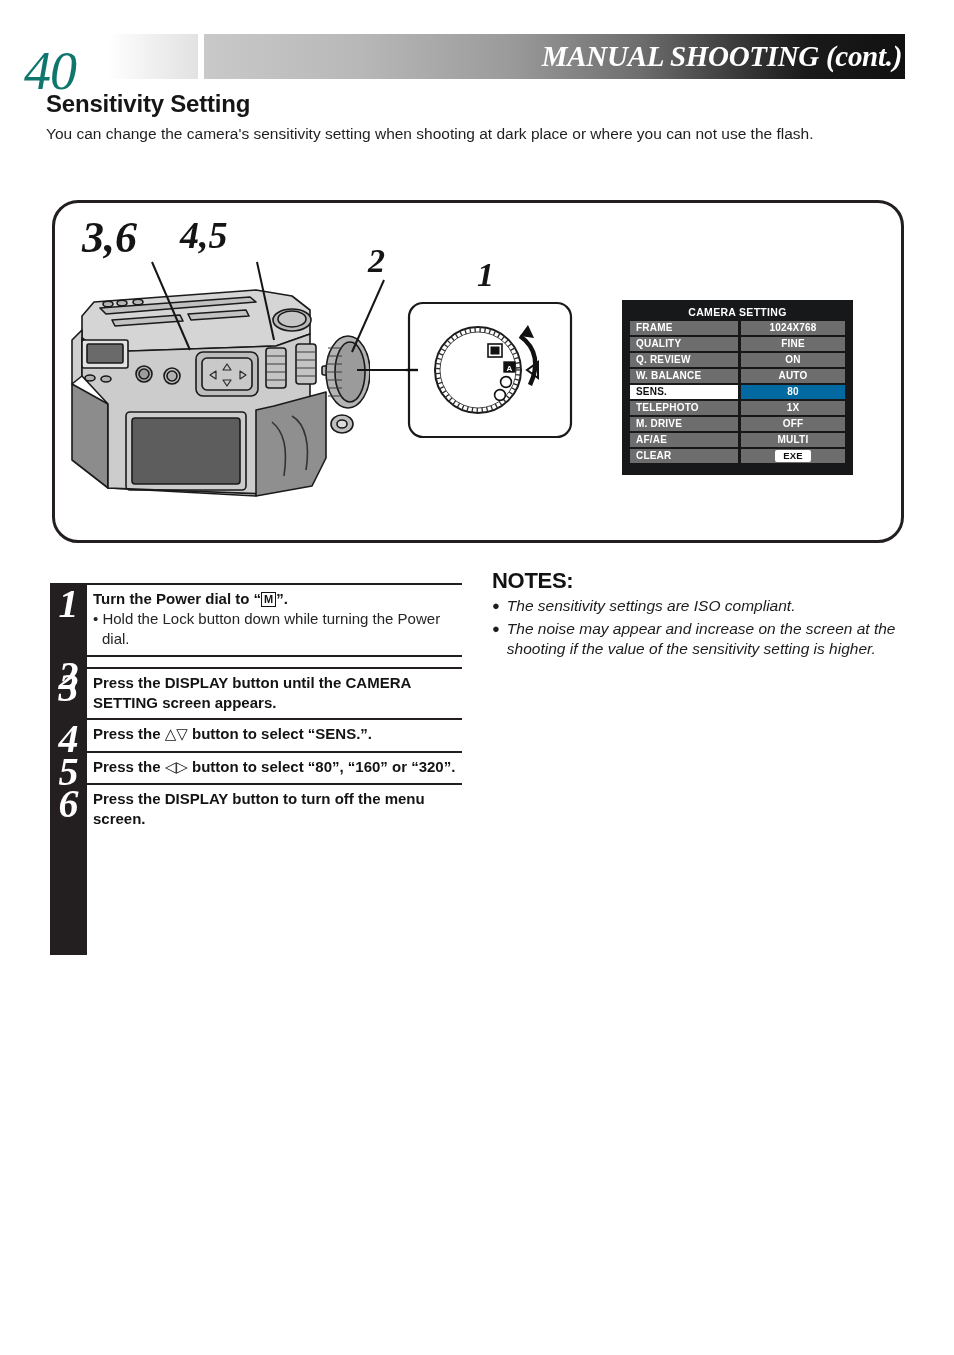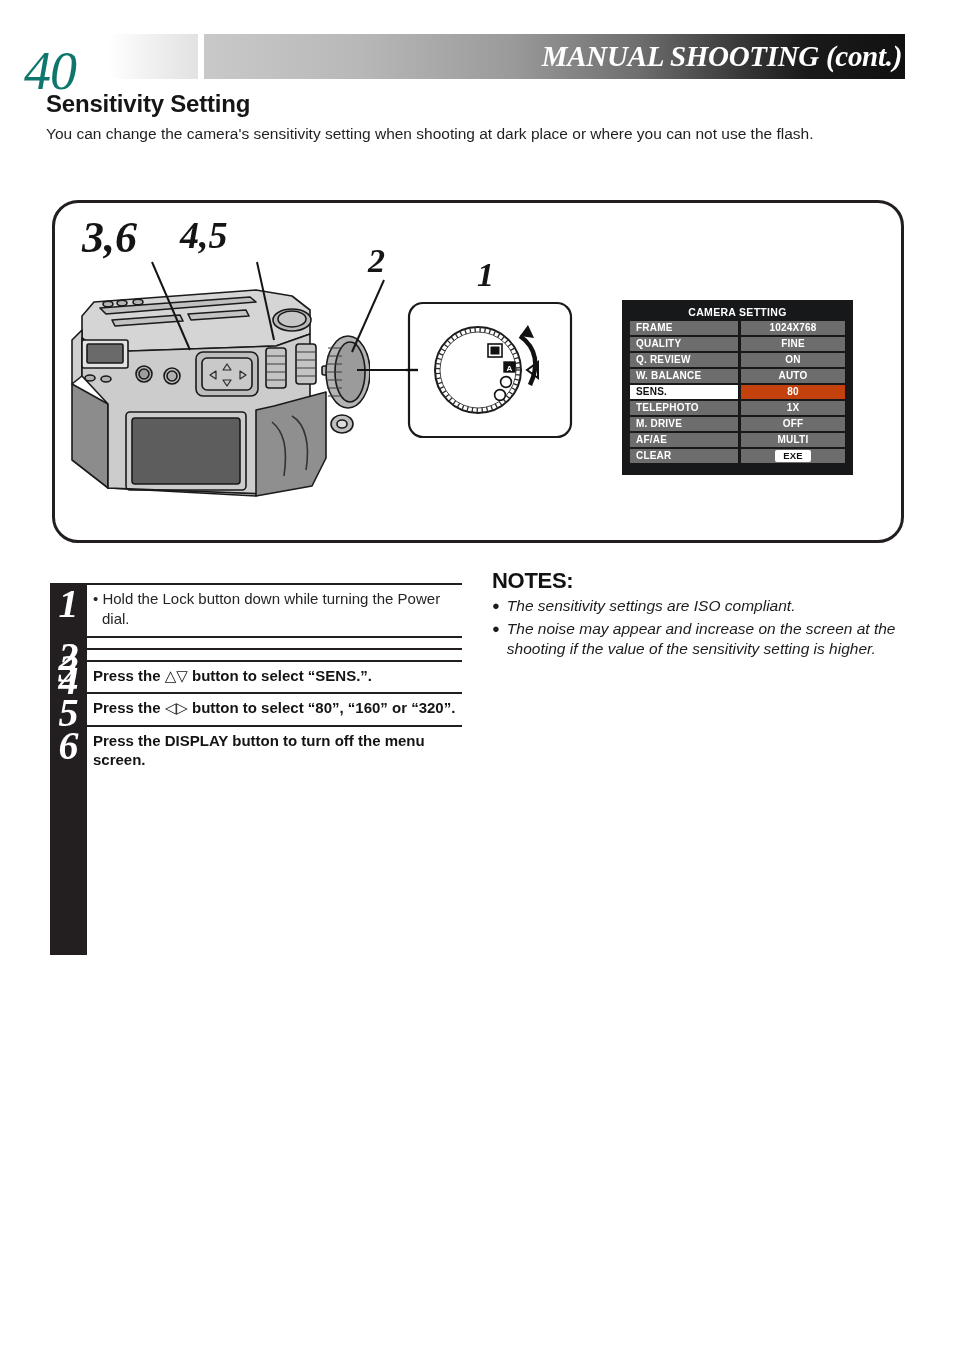--- a/index.html
+++ b/index.html
@@ -97,21 +97,21 @@
     overflow:hidden;
   }
   .menu-value {
     flex:1 1 auto;
     background:#6d6d6d; color:#ffffff;
     font-size:10px; font-weight:700;
     text-align:center; line-height:14px;
     letter-spacing:0.2px;
   }
   .menu-row.selected .menu-label { background:#ffffff; color:#111111; }
-  .menu-row.selected .menu-value { background:#c2410c; color:#ffffff; }
+  .menu-row.selected .menu-value { background:#0369a1; color:#ffffff; }
   .menu-value .exe-pill {
     display:inline-block; background:#ffffff; color:#111111;
     border-radius:2px; padding:0 8px; font-size:9.5px; font-weight:700;
     line-height:12px;
   }
 
   
   #camera-svg { position:absolute; left:60px; top:280px; }
   #dial-svg { position:absolute; left:406px; top:300px; }
 
@@ -390,27 +390,29 @@
         <div class="menu-label">CLEAR</div>
         <div class="menu-value"><span class="exe-pill">EXE</span></div>
       </div>
     </div>
 </div>
 
 <div id="step-bar"></div>
 <div id="steps">
     <div class="step">
       <div class="step-num">1</div>
+      <div class="step-main"><span>Turn the Power dial to “</span><span class="boxm">M</span><span>”.</span></div>
       <div class="step-sub">• Hold the Lock button down while turning the Power dial.</div>
     </div>
     <div class="step">
       <div class="step-num">2</div>
     </div>
     <div class="step">
       <div class="step-num">3</div>
+      <div class="step-main"><span>Press the DISPLAY button until the CAMERA SETTING screen appears.</span></div>
     </div>
     <div class="step">
       <div class="step-num">4</div>
       <div class="step-main"><span>Press the </span><span class="glyph">△▽</span><span> button to select “SENS.”.</span></div>
     </div>
     <div class="step">
       <div class="step-num">5</div>
       <div class="step-main"><span>Press the </span><span class="glyph">◁▷</span><span> button to select “80”, “160” or “320”.</span></div>
     </div>
     <div class="step">

